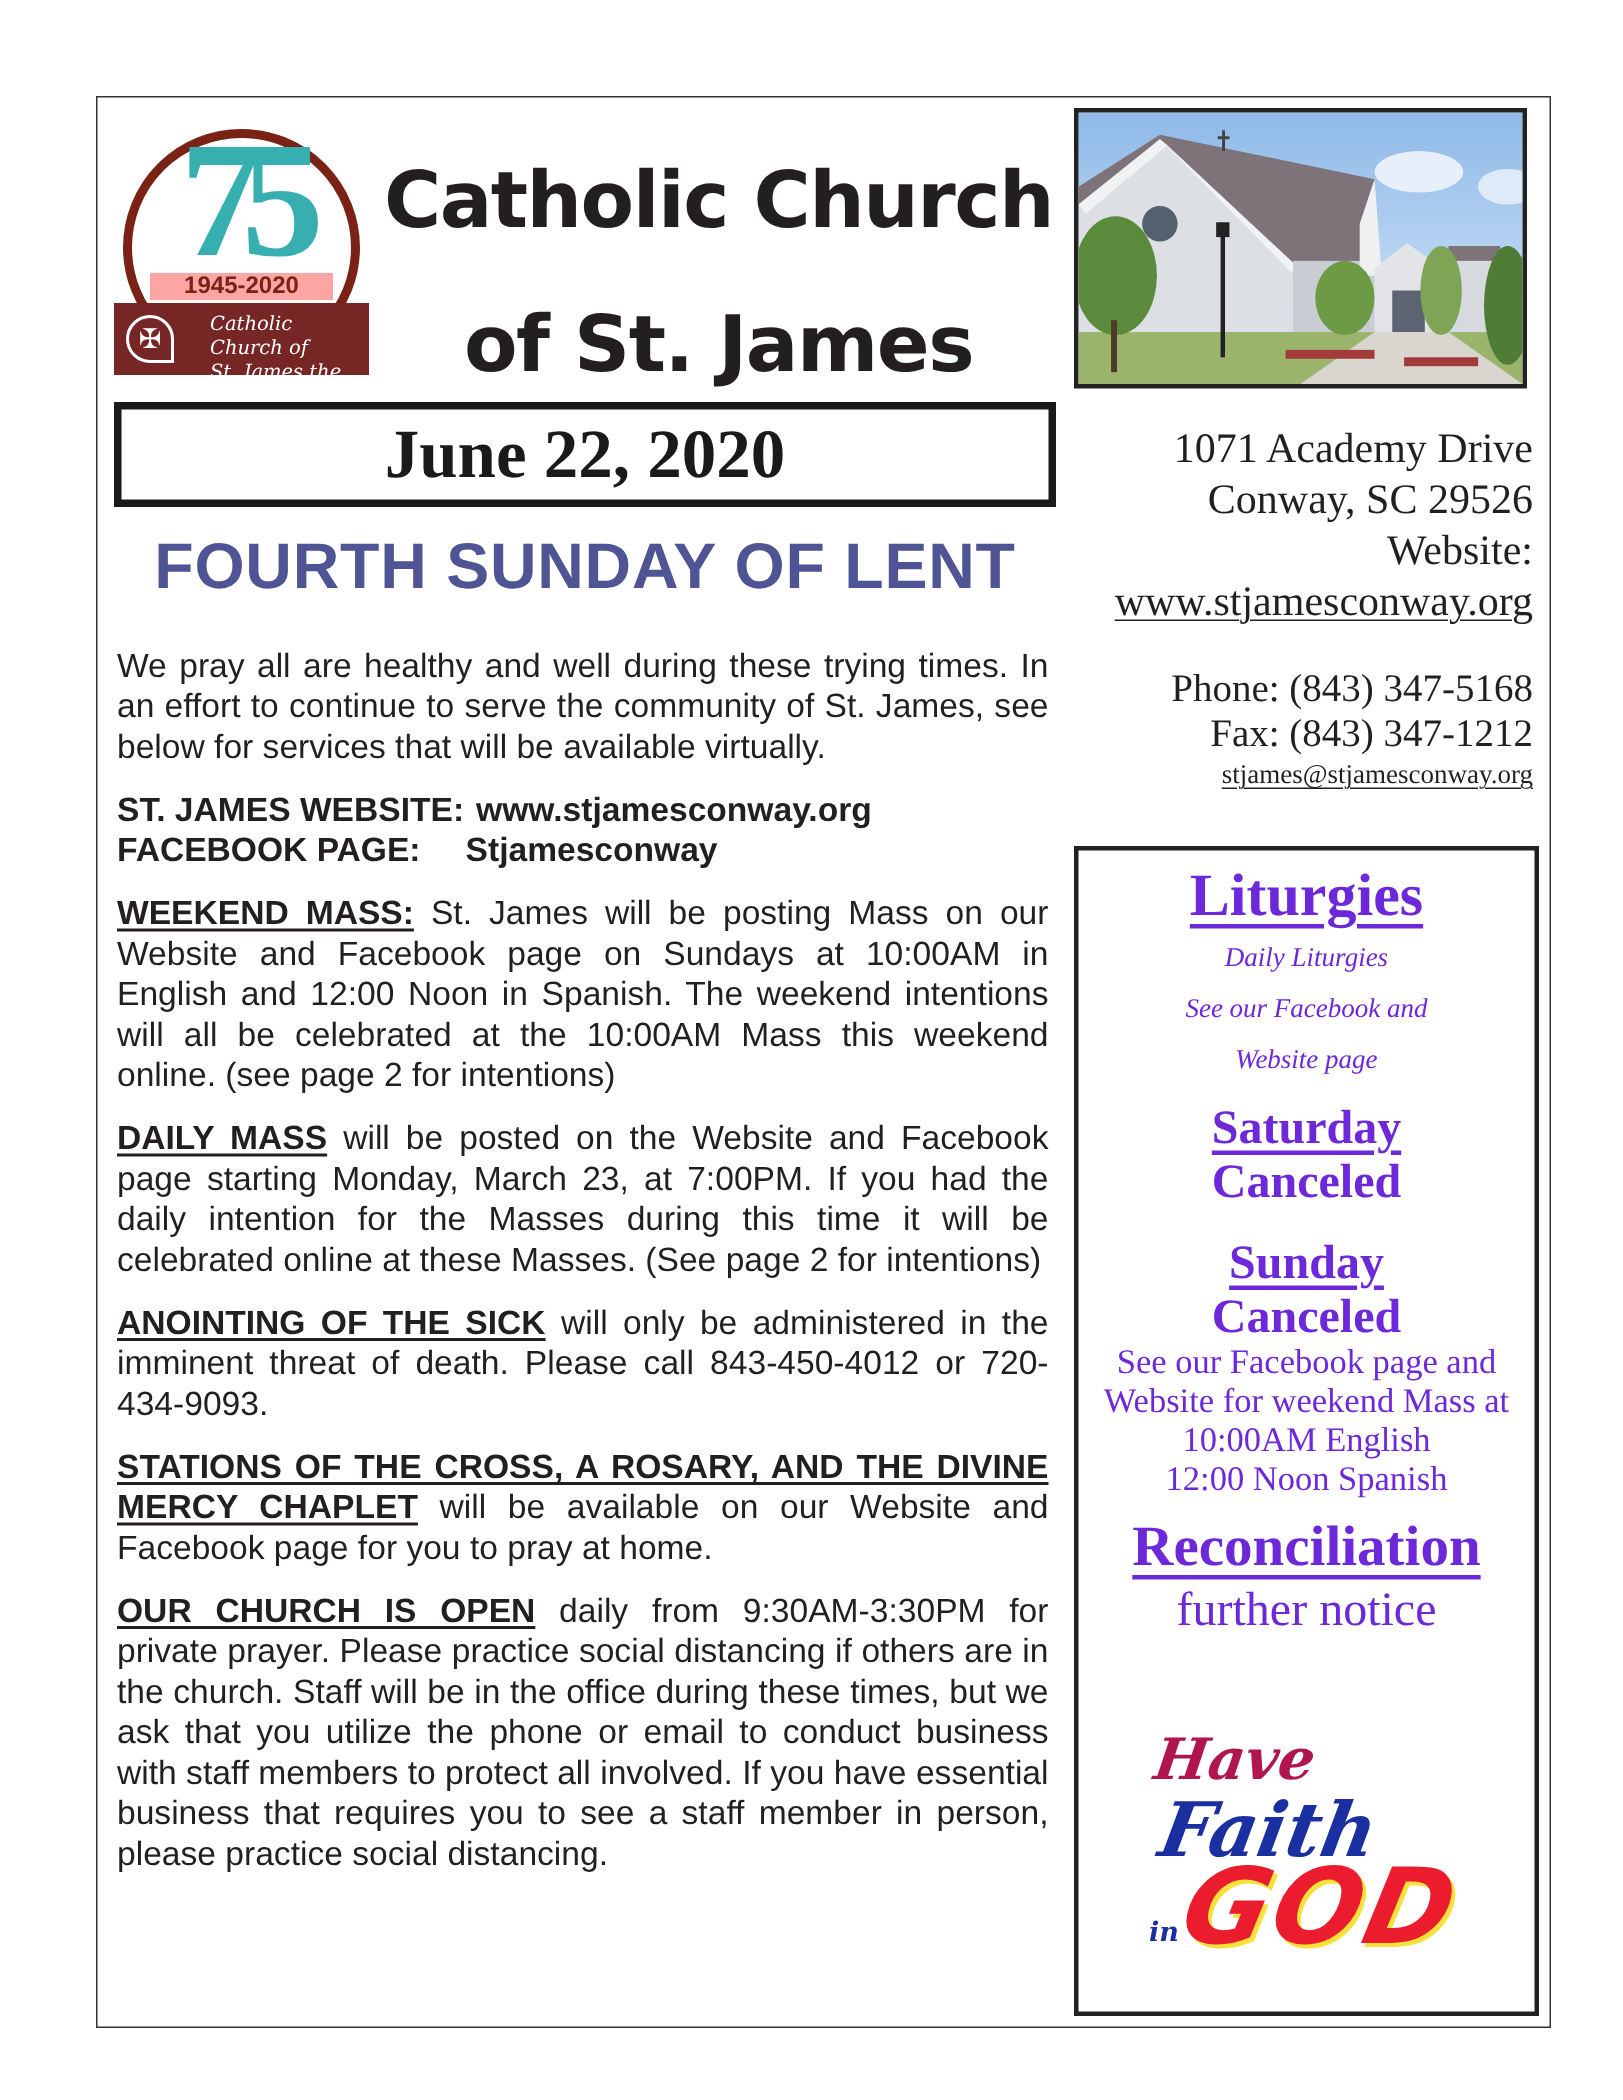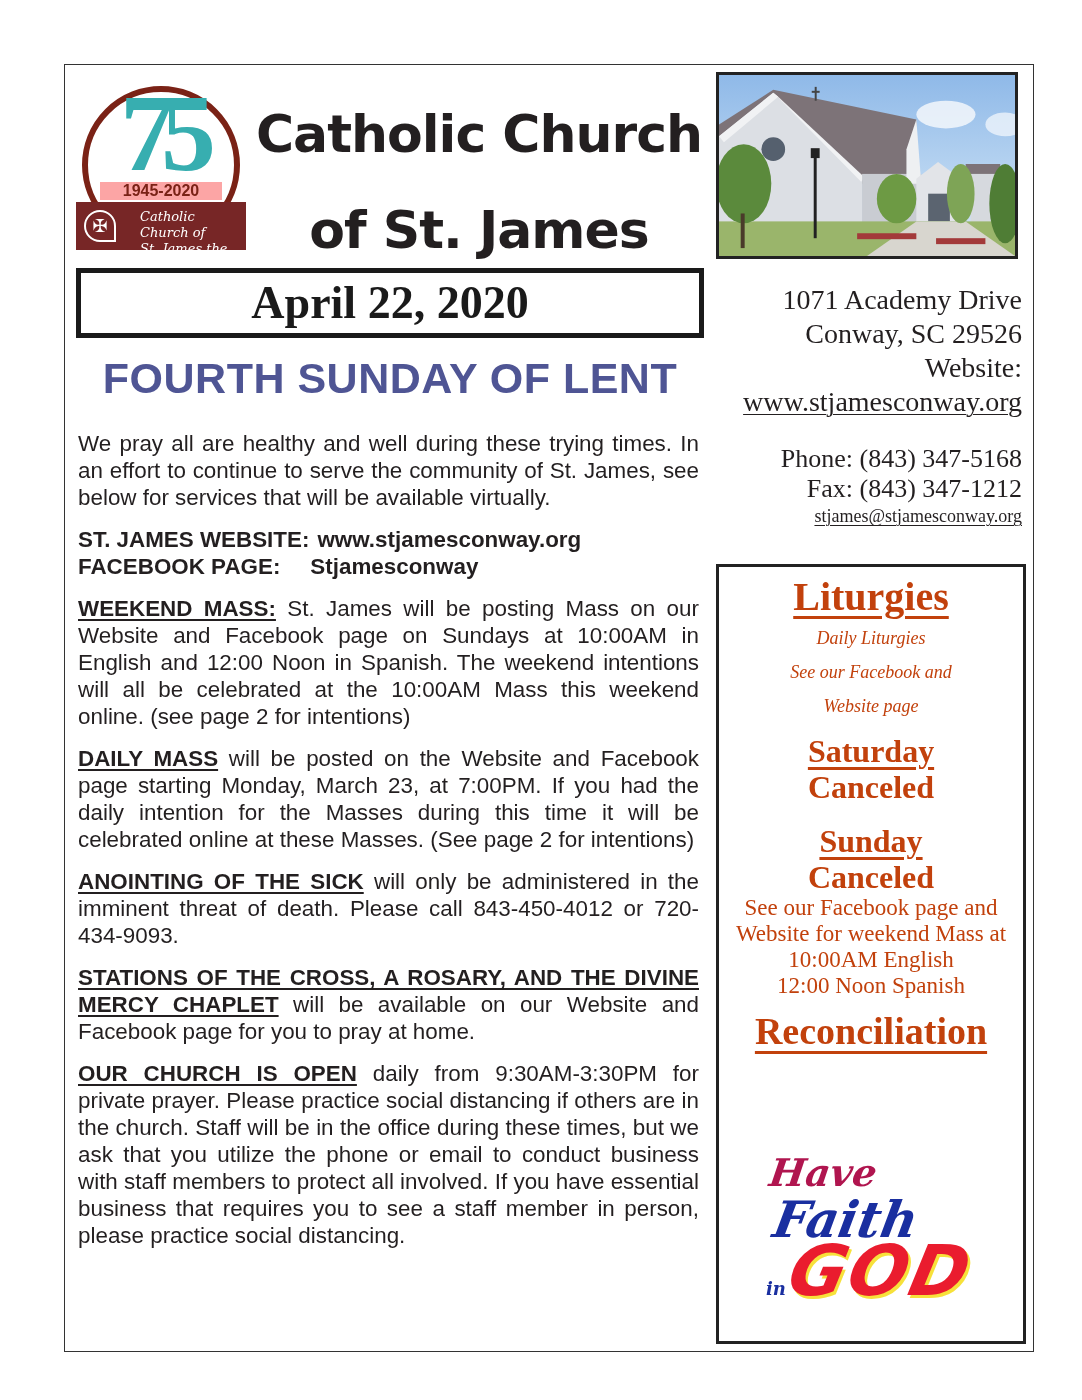--- a/index.html
+++ b/index.html
@@ -37,21 +37,21 @@
 
   
   .body-col { position: absolute; left: 78px; top: 430px; width: 621px; font-family: "Liberation Sans", sans-serif; font-size: 22.4px; line-height: 27px; color: #231f20; text-align: justify; }
   .body-col p { margin-bottom: 15px; }
   .body-col .label { font-weight: bold; text-decoration: underline; text-decoration-thickness: 2px; text-underline-offset: 3px; }
   .links-block { margin-bottom: 15px; font-weight: bold; text-align: left; }
   .links-block span.value { padding-left: 8px; }
   .links-block span.value2 { padding-left: 30px; margin-top: 21px; }
 
   
-  .lit-box { position: absolute; left: 716px; top: 564px; width: 310px; height: 780px; border: 3px solid #222; text-align: center; font-family: "Liberation Serif", serif; color: #c2410c; }
+  .lit-box { position: absolute; left: 716px; top: 564px; width: 310px; height: 780px; border: 3px solid #222; text-align: center; font-family: "Liberation Serif", serif; color: #6d28d9; }
   .lit-box .h1 { font-weight: bold; font-size: 40px; line-height: 48px; margin-top: 6px; text-decoration: underline; text-decoration-thickness: 3px; text-underline-offset: 6px; }
   .lit-box .ital { font-style: italic; font-size: 18px; line-height: 34px; }
   .lit-box .h2 { font-weight: bold; font-size: 32px; line-height: 36px; text-decoration: underline; text-decoration-thickness: 3px; text-underline-offset: 5px; }
   .lit-box .h2b { font-weight: bold; font-size: 32px; line-height: 36px; }
   .lit-box .small { font-size: 23px; line-height: 26px; }
   .lit-box .h1r { font-weight: bold; font-size: 38px; line-height: 44px; text-decoration: underline; text-decoration-thickness: 3px; text-underline-offset: 7px; }
   .lit-box .mid { font-size: 32px; line-height: 38px; }
 
   .faith { position: absolute; left: 760px; top: 1150px; width: 240px; height: 170px; }
   .faith .have { position: absolute; left: 10px; top: 0; font-family: "DejaVu Serif", serif; font-style: italic; font-weight: bold; font-size: 38px; color: #b0154f; transform: skewX(-8deg); }
@@ -112,21 +112,21 @@
     <ellipse cx="290" cy="130" rx="16" ry="40" fill="#4f7d35"></ellipse>
 
     <rect x="96" y="80" width="3" height="85" fill="#222"></rect>
     <rect x="93" y="74" width="9" height="10" fill="#222"></rect>
 
     <rect x="97" y="12" width="2" height="14" fill="#444"></rect>
     <rect x="94" y="16" width="8" height="2" fill="#444"></rect>
   </svg>
 </div>
 
-<div class="date-box">April 22, 2020</div>
+<div class="date-box">June 22, 2020</div>
 
 <div class="subtitle">FOURTH SUNDAY OF LENT</div>
 
 <div class="contact">
   <div class="big">1071 Academy Drive</div>
   <div class="big">Conway, SC 29526</div>
   <div class="big">Website:</div>
   <div class="big link">www.stjamesconway.org</div>
   <div class="gap"></div>
   <div class="mid">Phone: (843) 347-5168</div>
@@ -161,20 +161,21 @@
   <div class="h2b">Canceled</div>
   <div style="height:18px"></div>
   <div class="h2">Sunday</div>
   <div class="h2b">Canceled</div>
   <div class="small">See our Facebook page and</div>
   <div class="small">Website for weekend Mass at</div>
   <div class="small">10:00AM English</div>
   <div class="small">12:00 Noon Spanish</div>
   <div style="height:10px"></div>
   <div class="h1r">Reconciliation</div>
+  <div class="mid">further notice</div>
 </div>
 
 <div class="faith">
   <div class="have">Have</div>
   <div class="fth">Faith</div>
   <div class="in">in</div>
   <div class="god">GOD</div>
 </div>
 
 </body></html>

